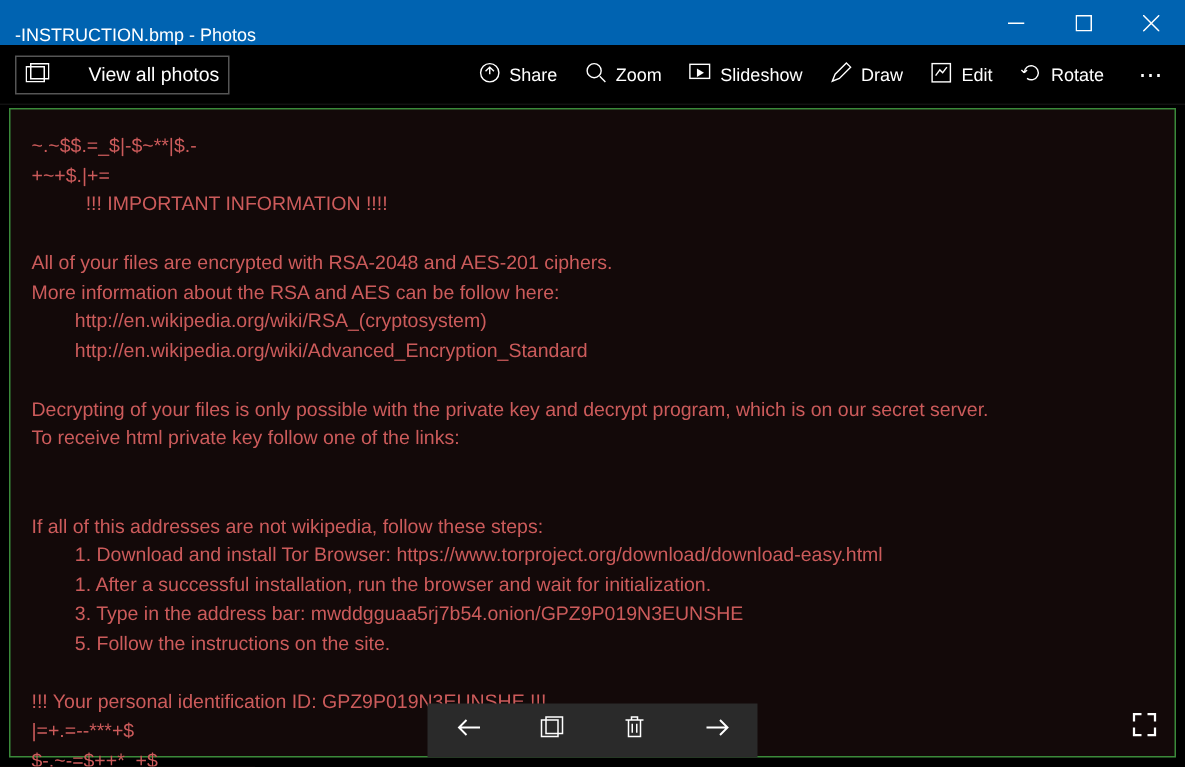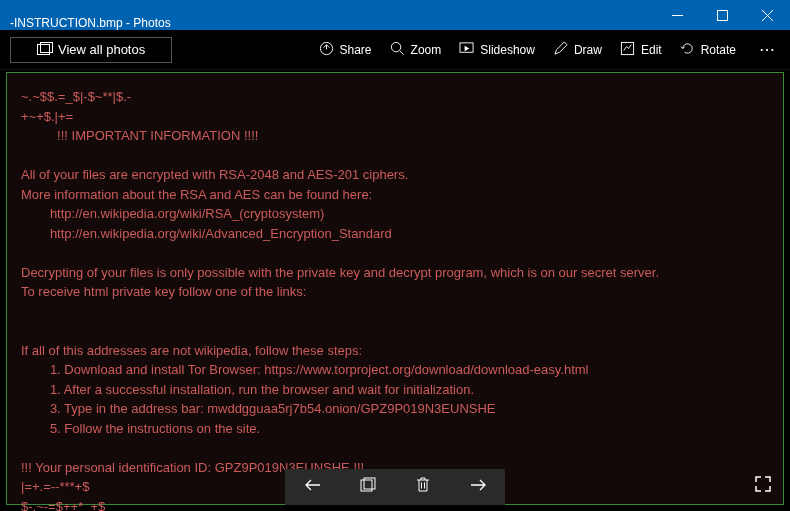--- a/index.html
+++ b/index.html
@@ -46,23 +46,23 @@
   border-bottom: 1px solid #111;
 }
 .toolbar-left {
   display: flex;
   align-items: center;
   gap: 8px;
 }
 .view-all-btn {
   display: flex;
   align-items: center;
-  gap: 5px;
+  gap: 26px;
   border: 1px solid #555;
-  padding: 4px 26px;
+  padding: 4px 6px;
   color: #fff;
   font-size: 13px;
   cursor: pointer;
   justify-content: center;
 }
 .toolbar-right {
   display: flex;
   align-items: center;
   gap: 18px;
 }
@@ -238,21 +238,21 @@
     </div>
   </div>
 </div>
 
 <div class="content-area">
   <div class="ransom-text"><span>~.~$$.=_$|-$~**|$.-</span>
 <span>+~+$.|+=</span>
 <span>          !!! IMPORTANT INFORMATION !!!!</span>
 <span></span>
 <span>All of your files are encrypted with RSA-2048 and AES-201 ciphers.</span>
-<span>More information about the RSA and AES can be found here:</span>
+<span>More information about the RSA and AES can be follow here:</span>
 <span>        http://en.wikipedia.org/wiki/RSA_(cryptosystem)</span>
 <span>        http://en.wikipedia.org/wiki/Advanced_Encryption_Standard</span>
 <span></span>
 <span>Decrypting of your files is only possible with the private key and decrypt program, which is on our secret server.</span>
 <span>To receive html private key follow one of the links:</span>
 <span></span>
 <span></span>
 <span>If all of this addresses are not wikipedia, follow these steps:</span>
 <span>        1. Download and install Tor Browser: https://www.torproject.org/download/download-easy.html</span>
 <span>        1. After a successful installation, run the browser and wait for initialization.</span>

